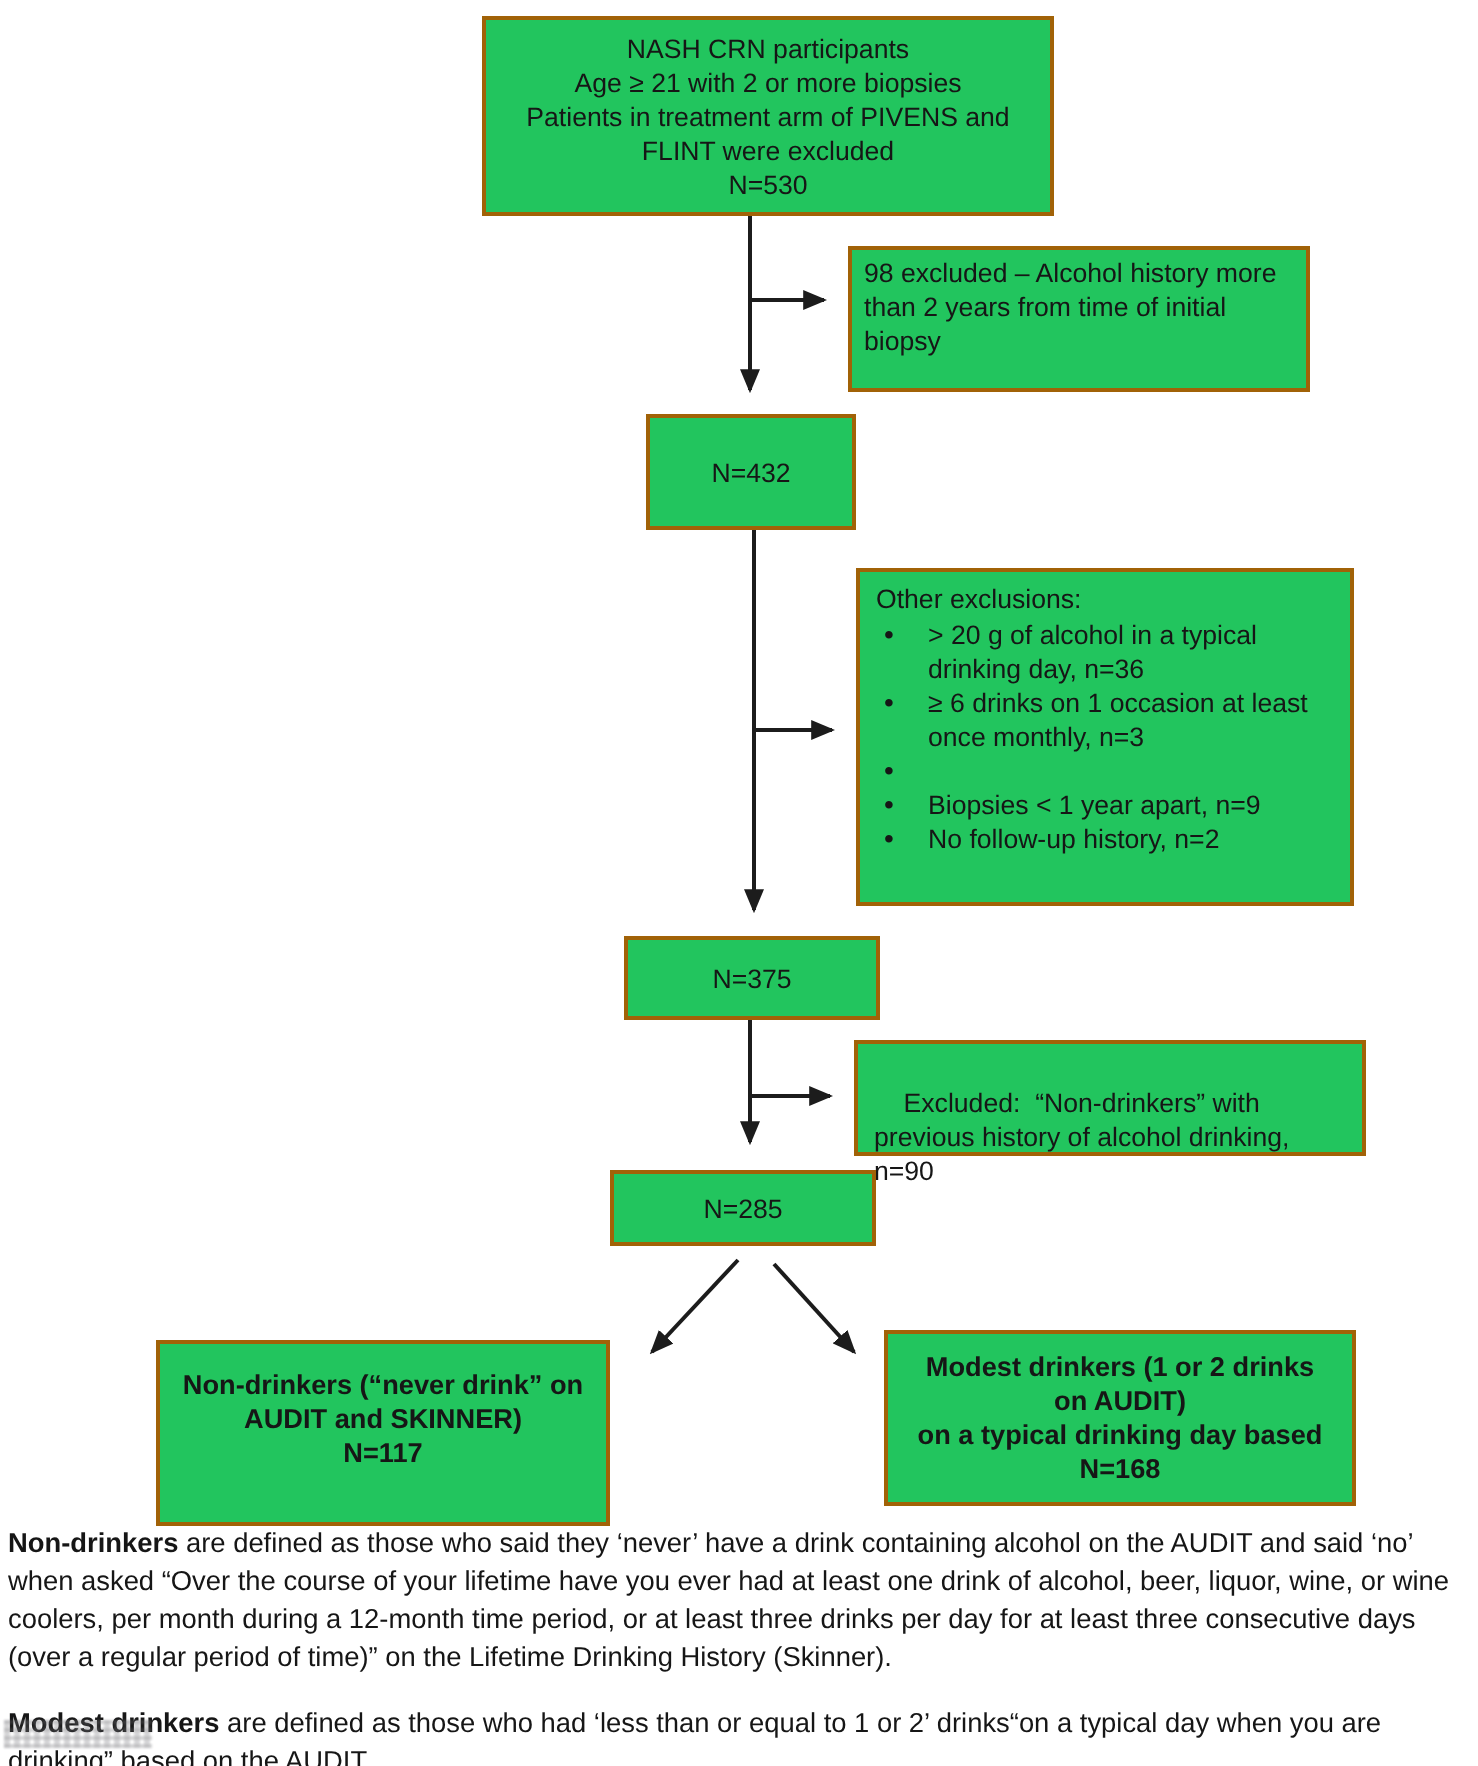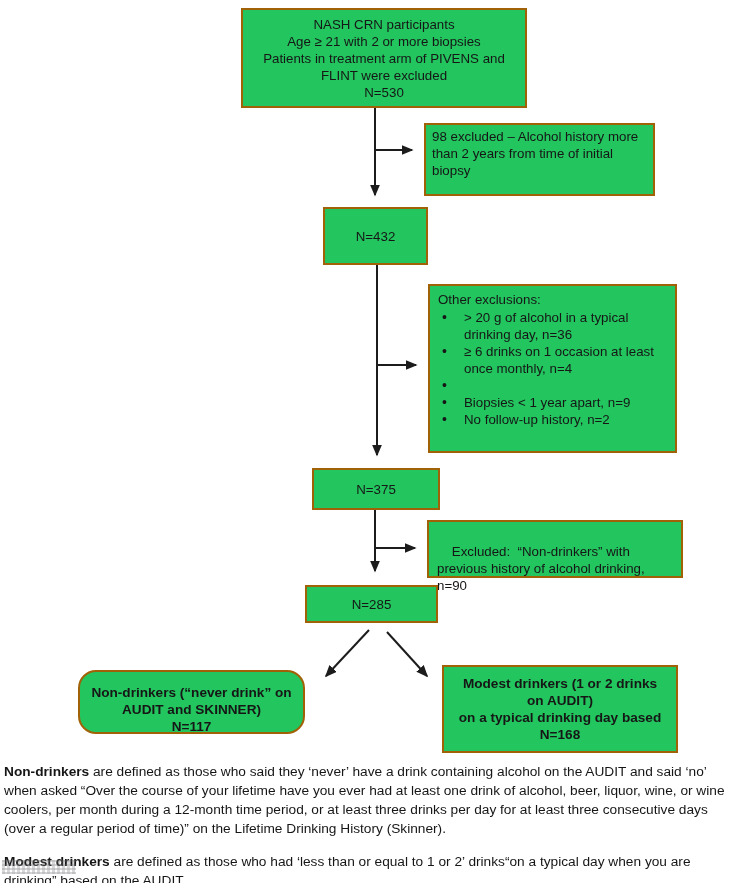--- a/index.html
+++ b/index.html
@@ -30,21 +30,21 @@
   }
   .center-text { text-align: center; }
   .vcenter { display: flex; align-items: center; justify-content: center; }
   .box-top { left: 241px; top: 8px; width: 286px; height: 100px; padding-top: 6px; }
   .box-excl1 { left: 424px; top: 123px; width: 231px; height: 73px; padding: 3px 6px; }
   .box-n432 { left: 323px; top: 207px; width: 105px; height: 58px; }
   .box-otherexcl { left: 428px; top: 284px; width: 249px; height: 169px; padding: 5px 8px 5px 8px; }
   .box-n375 { left: 312px; top: 468px; width: 128px; height: 42px; align-items: center; }
   .box-excl3 { left: 427px; top: 520px; width: 256px; height: 58px; padding: 4px 8px; white-space: pre-wrap; }
   .box-n285 { left: 305px; top: 585px; width: 133px; height: 38px; }
-  .box-nondrinkers { left: 78px; top: 670px; width: 227px; height: 64px; padding-top: 12px; font-weight: bold; font-size: 13.6px; border-radius: 18px; }
+  .box-nondrinkers { left: 78px; top: 670px; width: 227px; height: 93px; padding-top: 12px; font-weight: bold; font-size: 13.6px; }
   .box-modest { left: 442px; top: 665px; width: 236px; height: 88px; padding-top: 8px; font-weight: bold; font-size: 13.6px; }
   .excl-title { margin-bottom: 1px; }
   .excl-item { display: grid; grid-template-columns: 26px 1fr; }
   .excl-item .bullet { padding-left: 4px; font-size: 14px; }
   .footnotes {
     position: absolute; left: 4px; top: 762px; width: 733px;
     font-size: 13.7px; line-height: 19px;
   }
   .footnotes p { margin: 0 0 14px 0; }
   .watermark {
@@ -95,21 +95,21 @@
   </div>
 
   <div class="fbox box-otherexcl">
     <div class="excl-title">Other exclusions:</div>
     <div class="excl-item">
       <span class="bullet">•</span>
       <span>&gt; 20 g of alcohol in a typical drinking day, n=36</span>
     </div>
     <div class="excl-item">
       <span class="bullet">•</span>
-      <span>≥ 6 drinks on 1 occasion at least once monthly, n=4</span>
+      <span>≥ 6 drinks on 1 occasion at least once monthly, n=3</span>
     </div>
     <div class="excl-item">
       <span class="bullet">•</span>
     </div>
     <div class="excl-item">
       <span class="bullet">•</span>
       <span>Biopsies &lt; 1 year apart, n=9</span>
     </div>
     <div class="excl-item">
       <span class="bullet">•</span>

